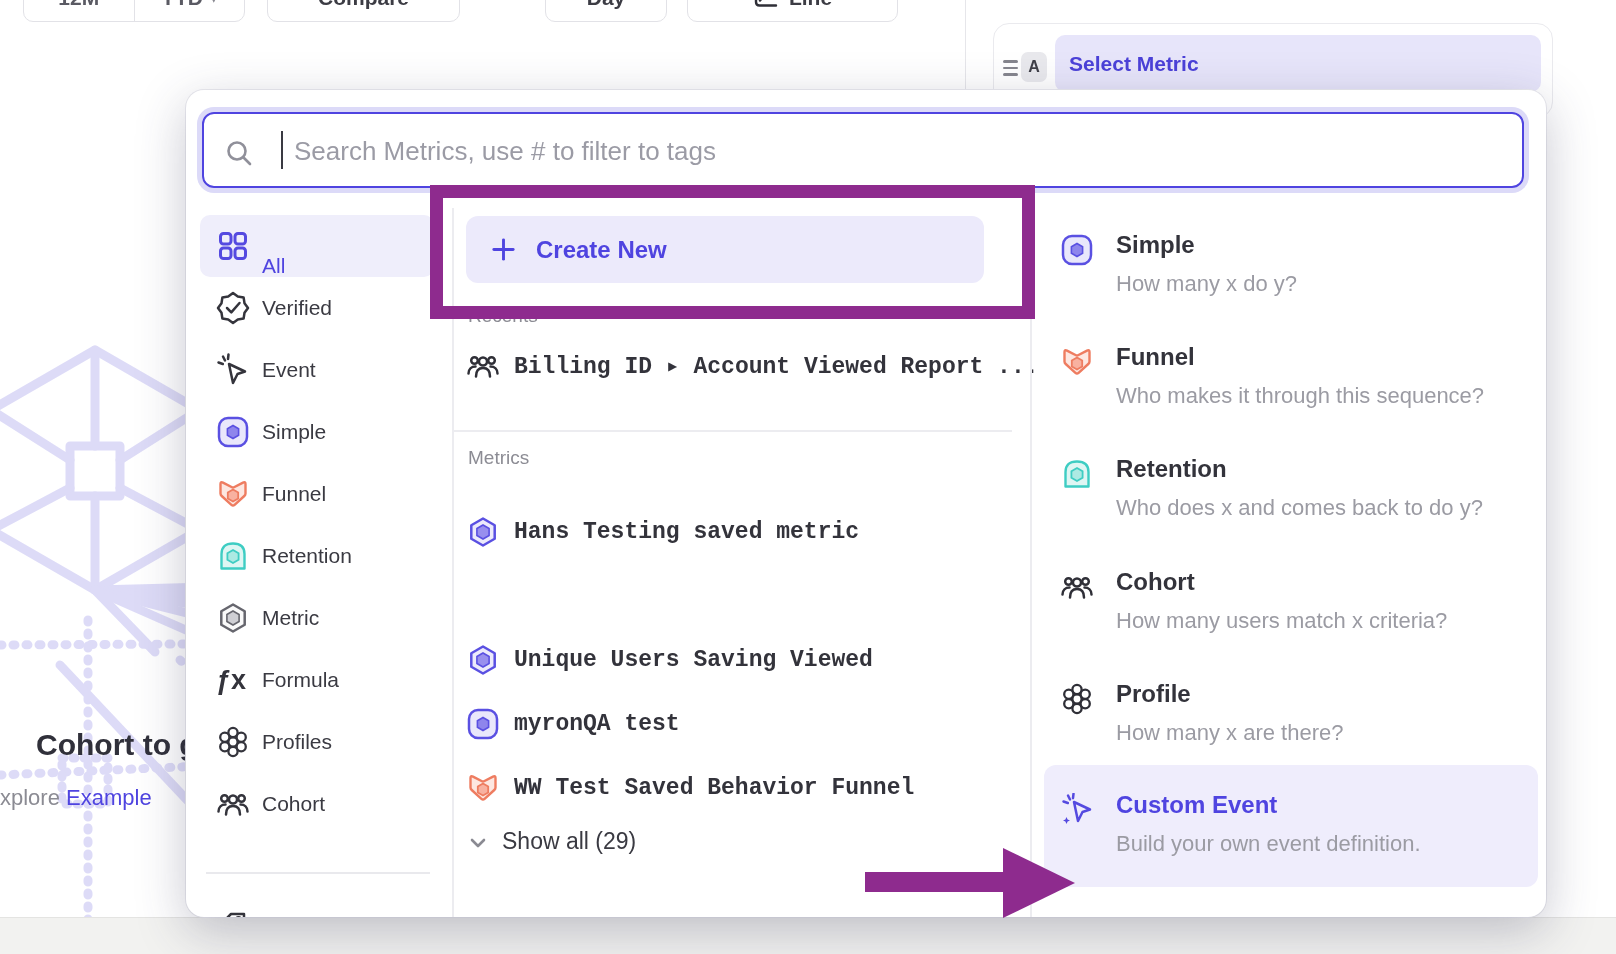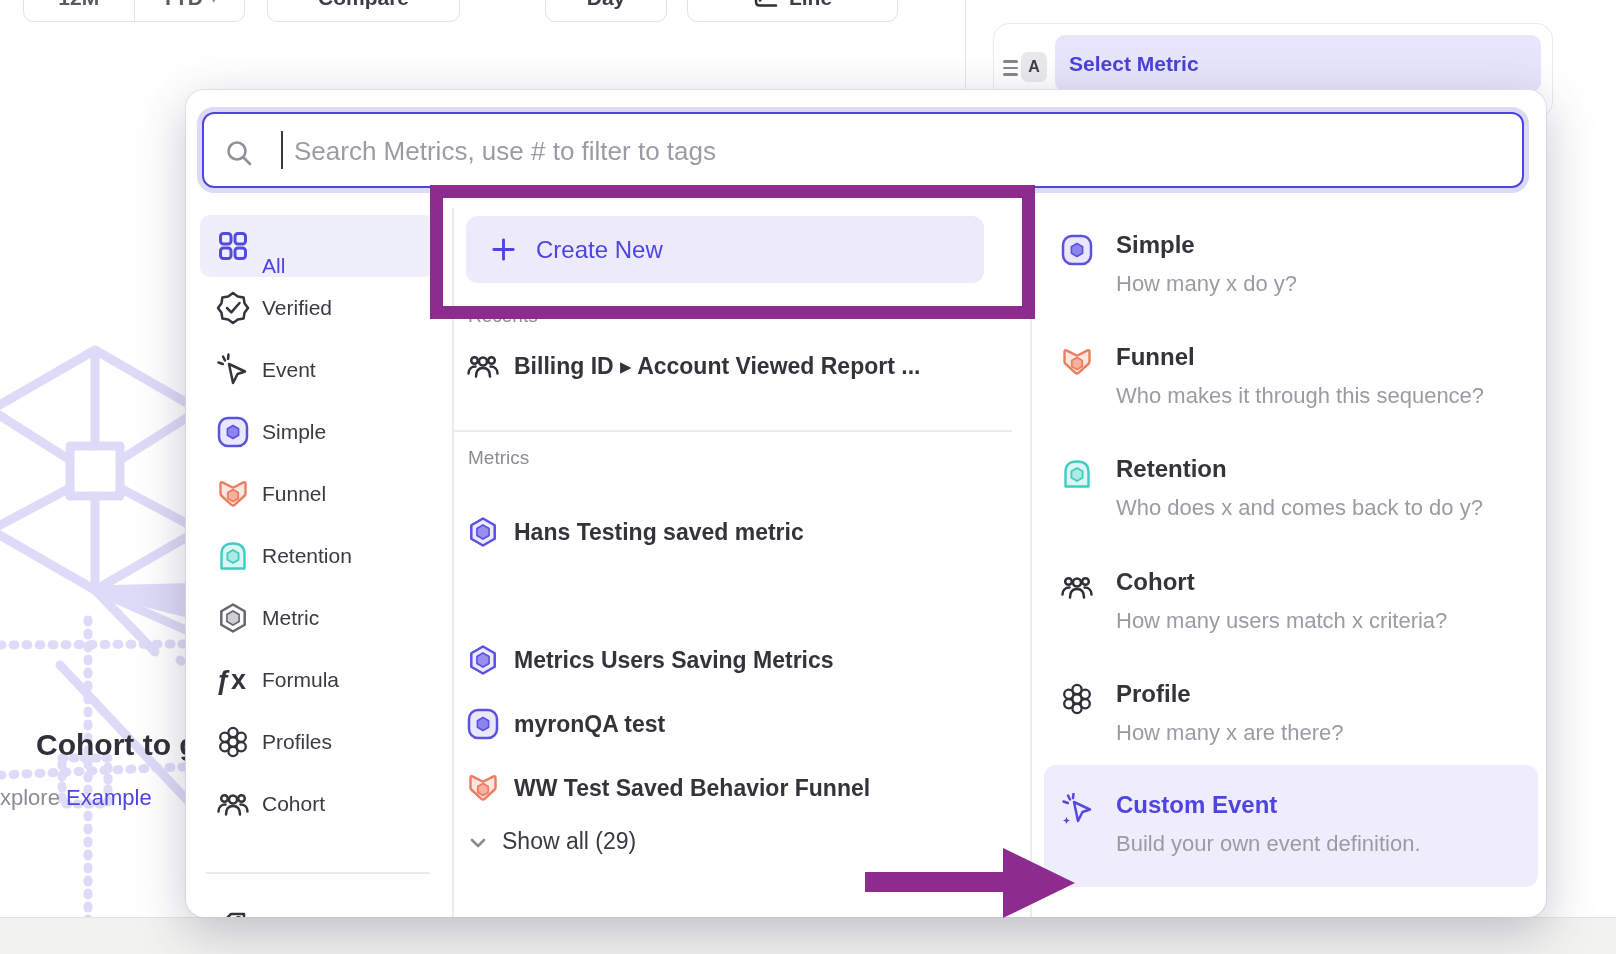--- a/index.html
+++ b/index.html
@@ -46,23 +46,23 @@
   .cat-item.active{background:#efeefb;}
   .cat-item .ic{position:absolute;left:16px;top:14px;width:34px;height:34px;}
   .cat-item .lbl{position:absolute;left:62px;font-size:21px;font-weight:500;color:#3a3a42;}
   .cat-item.active .lbl{color:#4f44e0;margin-top:40px;}
   .cat-divider{position:absolute;left:20px;top:782px;width:224px;height:1.5px;background:#e9e9ed;}
   .col-divider{position:absolute;top:118px;width:1.5px;height:709px;background:#ececf0;}
   
   .create-btn{position:absolute;left:280px;top:126px;width:518px;height:67px;background:#eceafb;border-radius:12px;
               display:flex;align-items:center;cursor:pointer;}
   .create-btn .plus{position:absolute;left:24px;top:20px;}
-  .create-btn .lbl{position:absolute;left:70px;font-size:24px;font-weight:400;color:#4f44e0;}
+  .create-btn .lbl{position:absolute;left:70px;font-size:24px;font-weight:700;color:#4f44e0;}
   .sec-label{position:absolute;left:282px;font-size:19px;color:#8c8c94;}
-  .mid-row{position:absolute;left:280px;width:540px;height:52px;display:flex;align-items:center;cursor:pointer;}
+  .mid-row{position:absolute;left:280px;width:540px;height:52px;display:flex;align-items:center;cursor:pointer;font-family:Liberation Mono, monospace;}
   .mid-row .ic{position:absolute;left:0;top:9px;width:34px;height:34px;}
   .mid-row .txt{position:absolute;left:48px;font-size:23px;font-weight:600;color:#33333b;white-space:nowrap;}
   .mid-divider{position:absolute;left:268px;top:340px;width:558px;height:1.5px;background:#ececf0;}
   .show-all{position:absolute;left:282px;top:734px;height:34px;display:flex;align-items:center;cursor:pointer;}
   .show-all .chev{margin-right:14px;margin-top:4px;}
   .show-all .txt{font-size:23px;font-weight:500;color:#3a3a42;}
   
   .type-row{position:absolute;left:858px;width:494px;cursor:pointer;}
   .type-row .ic{position:absolute;left:16px;top:0;width:34px;height:34px;}
   .type-row .t{position:absolute;left:72px;top:-2px;font-size:24px;font-weight:600;color:#33333b;white-space:nowrap;}
@@ -296,21 +296,21 @@
       </svg>
       <span class="txt">Hans Testing saved metric</span>
     </div>
 
 
     <div class="mid-row" style="top:544px">
       <svg class="ic" viewBox="0 0 34 34">
         <polygon points="17,3.5 28.7,10.25 28.7,23.75 17,30.5 5.3,23.75 5.3,10.25" fill="#eceafb" stroke="#5a50e2" stroke-width="2.5" stroke-linejoin="round"></polygon>
         <polygon points="17,10 23.1,13.5 23.1,20.5 17,24 10.9,20.5 10.9,13.5" fill="#988fee" stroke="#5a50e2" stroke-width="1.6"></polygon>
       </svg>
-      <span class="txt">Metrics Users Saving Metrics</span>
+      <span class="txt">Unique Users Saving Viewed</span>
     </div>
 
     <div class="mid-row" style="top:608px">
       <svg class="ic" viewBox="0 0 34 34">
         <rect x="3" y="3" width="28" height="28" rx="9" fill="#e9e7fb" stroke="#5a50e2" stroke-width="2.5"></rect>
         <polygon points="17,10.5 22.6,13.75 22.6,20.25 17,23.5 11.4,20.25 11.4,13.75" fill="#8e85ec" stroke="#5a50e2" stroke-width="1.6"></polygon>
       </svg>
       <span class="txt">myronQA test</span>
     </div>
 

